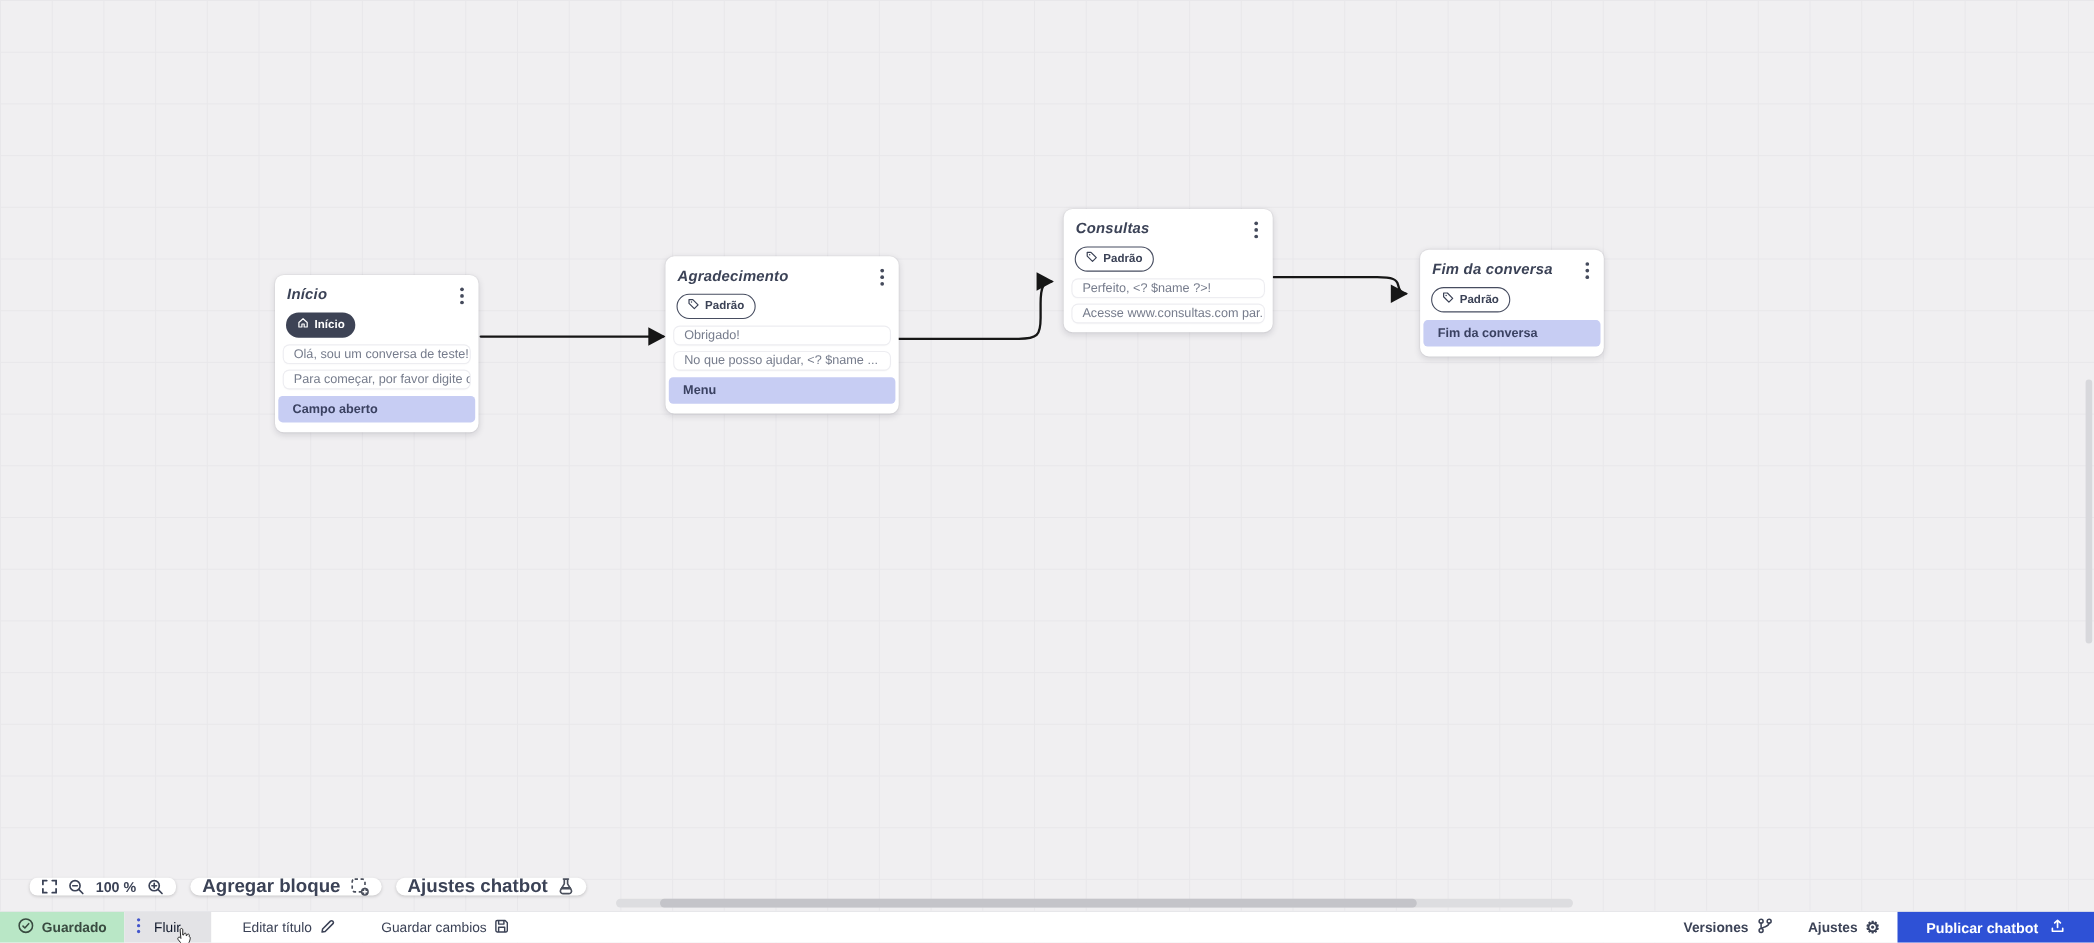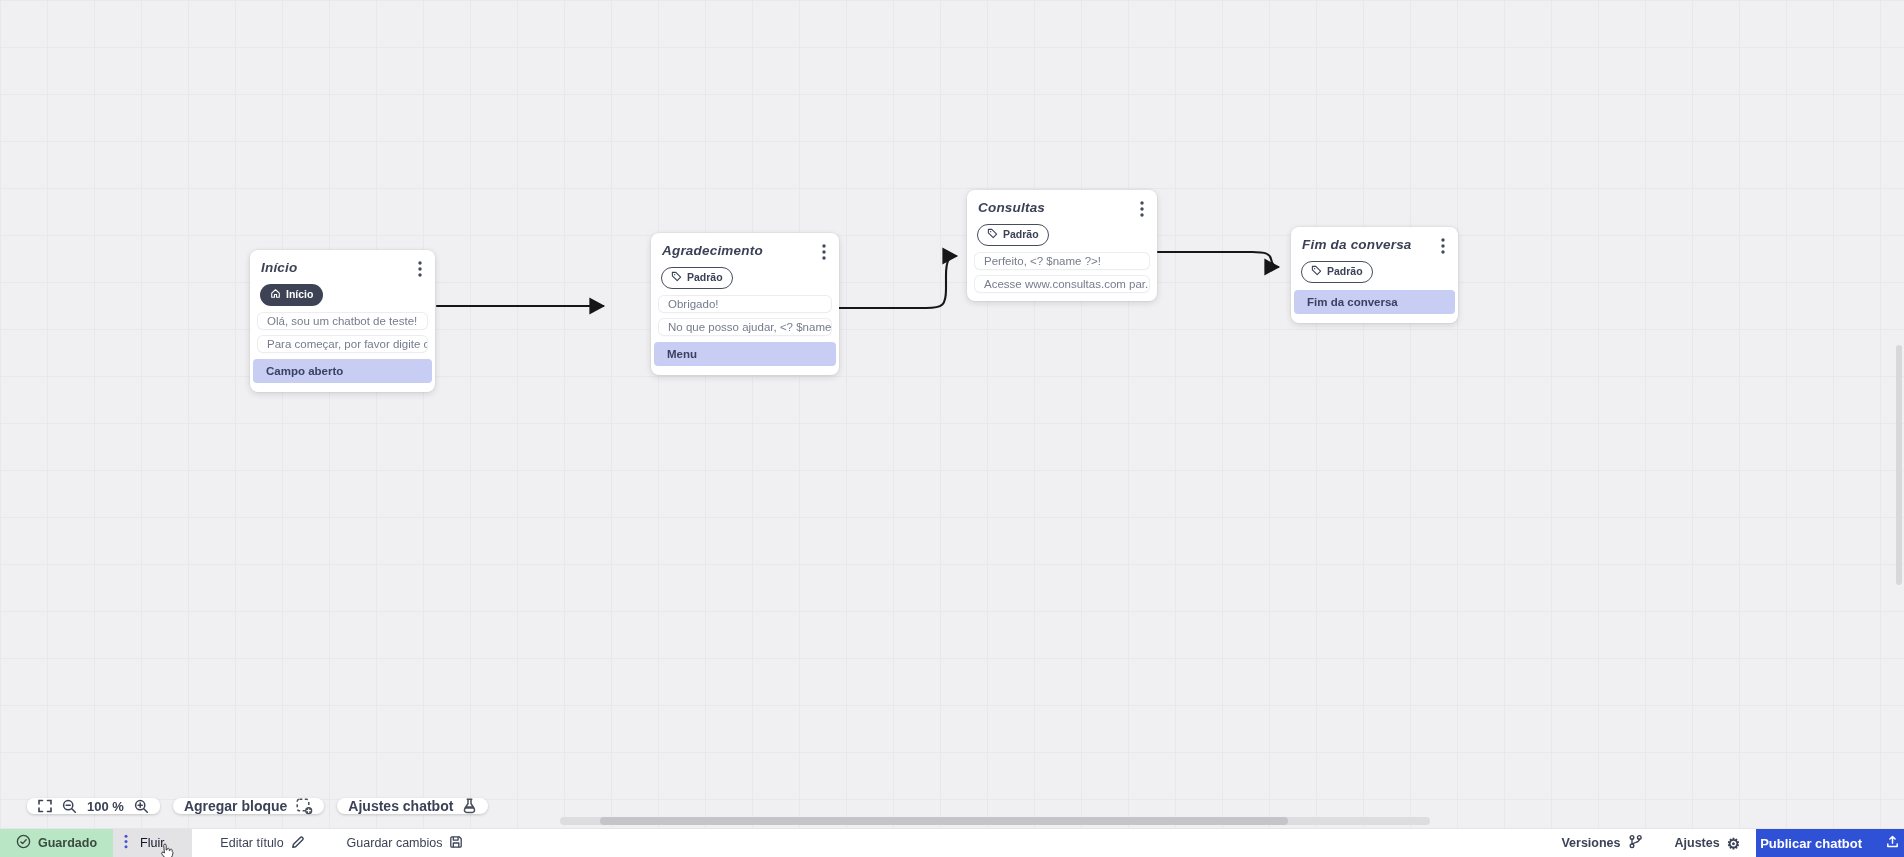--- a/index.html
+++ b/index.html
@@ -48,42 +48,42 @@
   }
 
   
   .fab-row{position:absolute;left:27px;top:783px;display:flex;gap:13px;height:31px;}
   .pill{
     background:#fff;border-radius:7px;box-shadow:0 1px 3px rgba(0,0,0,.18);
     display:flex;align-items:center;gap:10px;padding:0 11px;
     font-size:13px;font-weight:600;color:#3b4256;cursor:default;margin-top:15px;
   }
   .pill .ic{line-height:0;display:flex;align-items:center;cursor:pointer;}
-  .pill.btn{font-size:14px;font-weight:700;gap:9px;cursor:pointer;border-radius:12px;}
+  .pill.btn{font-size:17px;font-weight:700;gap:9px;cursor:pointer;border-radius:12px;}
 
   
   .hscroll-track{position:absolute;left:560px;top:817px;width:870px;height:8px;border-radius:4px;background:#dddde0;}
   .hscroll-thumb{position:absolute;left:600px;top:817px;width:688px;height:8px;border-radius:4px;background:#c4c4c9;}
   .vscroll-thumb{position:absolute;left:1896px;top:345px;width:6px;height:240px;border-radius:3px;background:#d8d8dc;}
 
   
   .statusbar{
     position:absolute;left:0;right:0;bottom:0;height:28px;background:#fff;
     border-top:1px solid #e5e5e8;display:flex;align-items:stretch;
     font-size:12.5px;color:#3b4256;
   }
   .sb-item{display:flex;align-items:center;gap:7px;padding:0 14px;white-space:nowrap;}
   .sb-saved{background:#b9e7c6;color:#394b40;font-weight:600;padding:0 16px;}
   .sb-fluir{background:#e3e3e6;color:#0f172a;font-weight:400;gap:12px;padding:0 28px 0 11px;}
   .sb-btn{font-weight:400;margin-left:14px;cursor:pointer;}
   .sb-spacer{flex:1;}
   .sb-right{font-weight:600;cursor:pointer;padding:0 16px;}
   .sb-publish{
     background:#2e51d6;color:#fff;font-weight:700;font-size:13px;
-    padding:0 4px;gap:23px;cursor:pointer;
+    padding:0 26px;gap:10px;cursor:pointer;
   }
   .gear-glyph{font-size:15px;line-height:1;color:#3b4256;}
   .cursor{position:absolute;left:157px;top:842px;line-height:0;pointer-events:none;}
 </style>
 </head>
 <body>
 
 <div class="canvas">
 
   <svg class="wires" width="1904" height="857">
@@ -113,26 +113,26 @@
     <div class="badge-row">
       <span class="badge-dark">
         <span>
           <svg viewBox="0 0 16 16" width="11" height="11">
               <path d="M2.5 7.5 8 2.5l5.5 5v6h-4v-4h-3v4h-4z" fill="none" stroke="#fff" stroke-width="1.6" stroke-linejoin="round"></path>
             </svg>
         </span>
         <span>Início</span>
       </span>
     </div>
-    <div class="card">Olá, sou um chatbot de teste!</div>
+    <div class="card">Olá, sou um conversa de teste!</div>
     <div class="card">Para começar, por favor digite o ...</div>
     <div class="card hl">Campo aberto</div>
   </div>
 
-  <div class="node" style="left:651px;top:233px;width:188px;">
+  <div class="node" style="left:605px;top:233px;width:212px;">
     <div class="node-head">
       <span class="node-title">Agradecimento</span>
       <span class="kebab">
         <svg width="4" height="16" viewBox="0 0 4 16" fill="#454b5c">
             <circle cx="2" cy="2" r="1.7"></circle>
             <circle cx="2" cy="8" r="1.7"></circle>
             <circle cx="2" cy="14" r="1.7"></circle>
           </svg>
       </span>
     </div>

